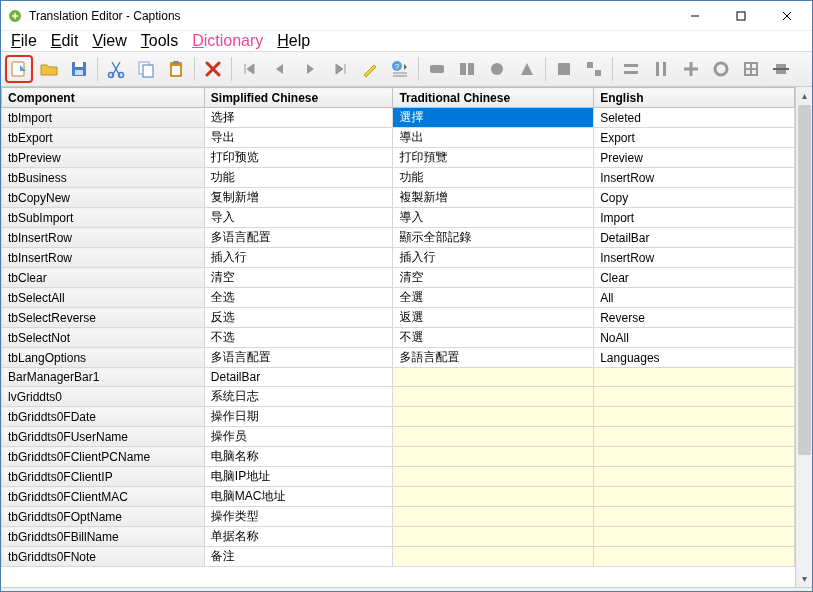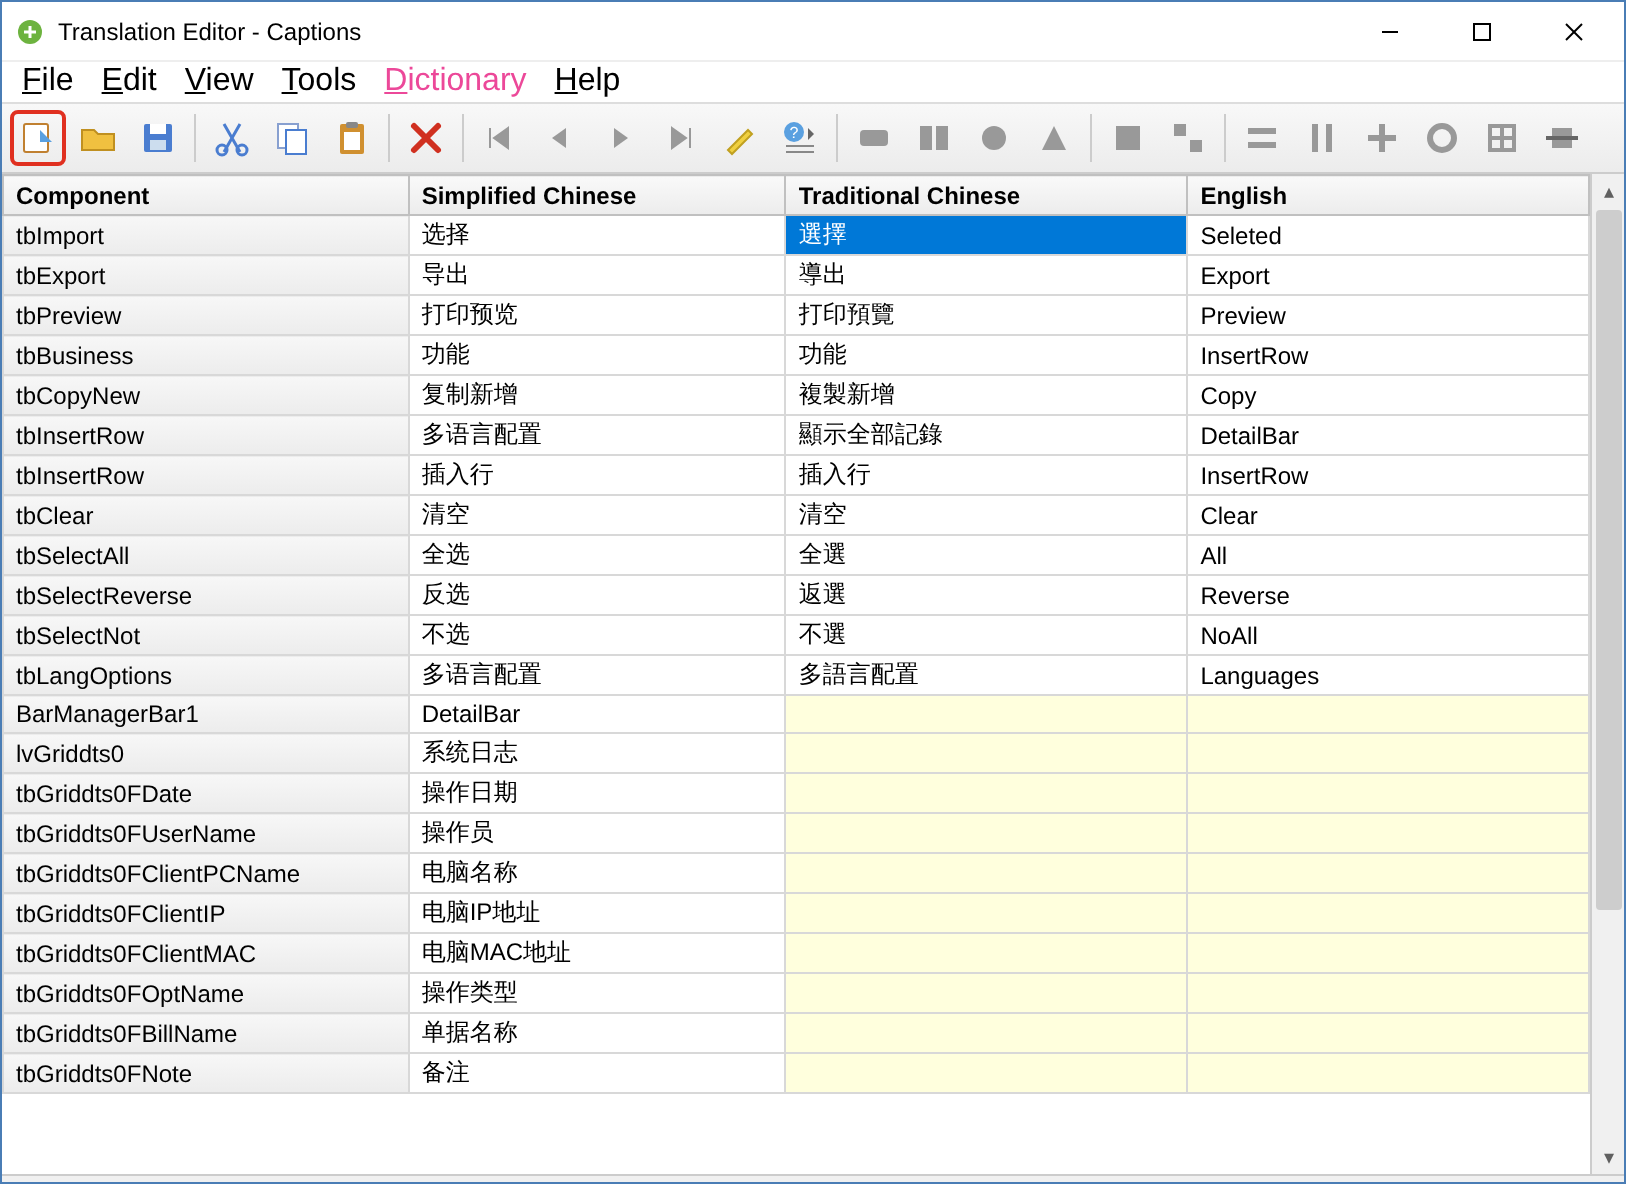--- a/index.html
+++ b/index.html
@@ -268,20 +268,26 @@
               <td>功能</td>
               <td>InsertRow</td>
             </tr>
             <tr>
               <td class="compcell">tbCopyNew</td>
               <td>复制新增</td>
               <td>複製新增</td>
               <td>Copy</td>
             </tr>
             <tr>
+              <td class="compcell">tbSubImport</td>
+              <td>导入</td>
+              <td>導入</td>
+              <td>Import</td>
+            </tr>
+            <tr>
               <td class="compcell">tbInsertRow</td>
               <td>多语言配置</td>
               <td>顯示全部記錄</td>
               <td>DetailBar</td>
             </tr>
             <tr>
               <td class="compcell">tbInsertRow</td>
               <td>插入行</td>
               <td>插入行</td>
               <td>InsertRow</td>

